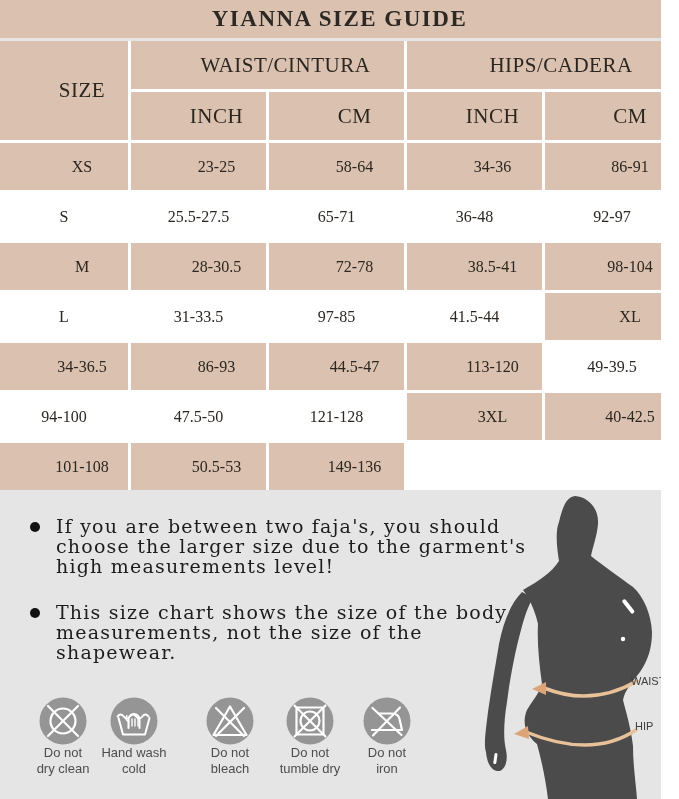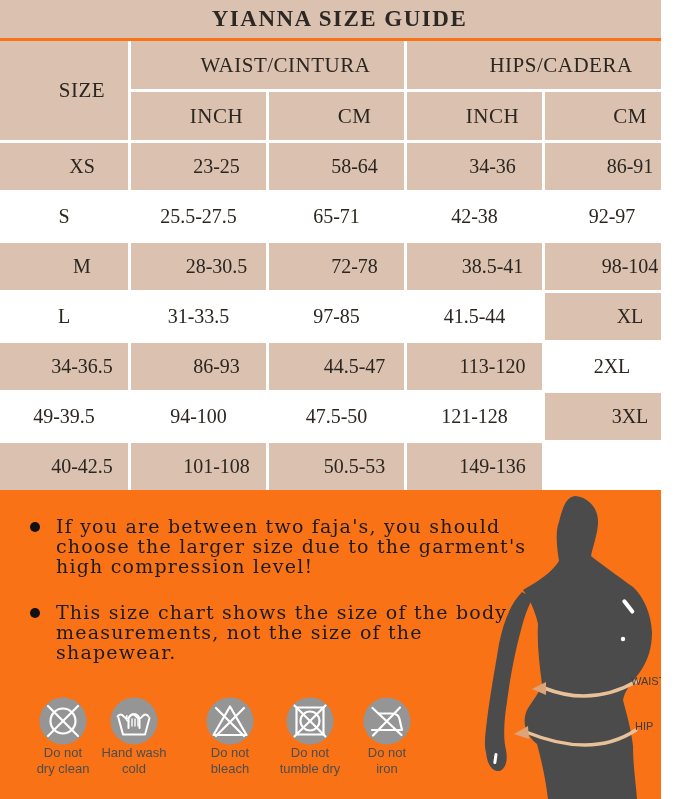--- a/index.html
+++ b/index.html
@@ -1,30 +1,30 @@
 <!DOCTYPE html>
 <html><head>
 <meta charset="utf-8">
 <style>
   html,body{margin:0;padding:0;background:#fff;}
-  .page{position:relative;width:661px;height:799px;background:#f97316;overflow:hidden;
+  .page{position:relative;width:661px;height:799px;background:#e5e5e5;overflow:hidden;
         font-family:"Liberation Serif",serif;color:#2d2824;}
 
   
   .title-bar{position:absolute;left:0;top:0;width:679px;height:38px;background:#dbc1af;
              display:flex;align-items:center;justify-content:center;}
   .title-bar h1{margin:0;font-size:23px;font-weight:600;letter-spacing:1.5px;color:#2d2824;}
 
   
   .size-table{position:absolute;left:0;top:41px;width:679px;display:grid;
               grid-template-columns:128px 135px 135px 135px 134px;
               grid-template-rows:48px 48px repeat(7,47px);
               gap:3px;background:#fff;}
   .cell{display:flex;align-items:center;justify-content:center;
-        font-size:20px;color:#2b2620;}
+        font-size:16px;color:#2b2620;}
   .hdr{font-size:21px;letter-spacing:0.5px;}
   .beige{background:#dbc1af;padding-left:36px;}
   .white{background:#ffffff;}
   .size-cell{grid-column:1;grid-row:1 / span 2;}
   .grp-waist{grid-column:2 / span 2;grid-row:1;}
   .grp-hips{grid-column:4 / span 2;grid-row:1;}
 
   
   .notes{position:absolute;left:30px;top:516px;width:470px;}
   .note{display:flex;margin-bottom:26px;}
@@ -63,60 +63,59 @@
 
     <div class="cell beige">XS</div>
     <div class="cell beige">23-25</div>
     <div class="cell beige">58-64</div>
     <div class="cell beige">34-36</div>
     <div class="cell beige">86-91</div>
 
     <div class="cell white">S</div>
     <div class="cell white">25.5-27.5</div>
     <div class="cell white">65-71</div>
-    <div class="cell white">42-38</div>
+    <div class="cell white">36-48</div>
     <div class="cell white">92-97</div>
 
     <div class="cell beige">M</div>
     <div class="cell beige">28-30.5</div>
     <div class="cell beige">72-78</div>
     <div class="cell beige">38.5-41</div>
     <div class="cell beige">98-104</div>
 
     <div class="cell white">L</div>
     <div class="cell white">31-33.5</div>
     <div class="cell white">97-85</div>
     <div class="cell white">41.5-44</div>
 
     <div class="cell beige">XL</div>
     <div class="cell beige">34-36.5</div>
     <div class="cell beige">86-93</div>
     <div class="cell beige">44.5-47</div>
     <div class="cell beige">113-120</div>
 
-    <div class="cell white">2XL</div>
     <div class="cell white">49-39.5</div>
     <div class="cell white">94-100</div>
     <div class="cell white">47.5-50</div>
     <div class="cell white">121-128</div>
 
     <div class="cell beige">3XL</div>
     <div class="cell beige">40-42.5</div>
     <div class="cell beige">101-108</div>
     <div class="cell beige">50.5-53</div>
     <div class="cell beige">149-136</div>
   </div>
 
   <div class="notes">
     <div class="note">
       <span class="bullet-dot"></span>
       <div class="note-lines">
         <div>If you are between two faja's, you should</div>
         <div>choose the larger size due to the garment's</div>
-        <div>high compression level!</div>
+        <div>high measurements level!</div>
       </div>
     </div>
     <div class="note">
       <span class="bullet-dot"></span>
       <div class="note-lines">
         <div>This size chart shows the size of the body</div>
         <div>measurements, not the size of the</div>
         <div>shapewear.</div>
       </div>
     </div>

